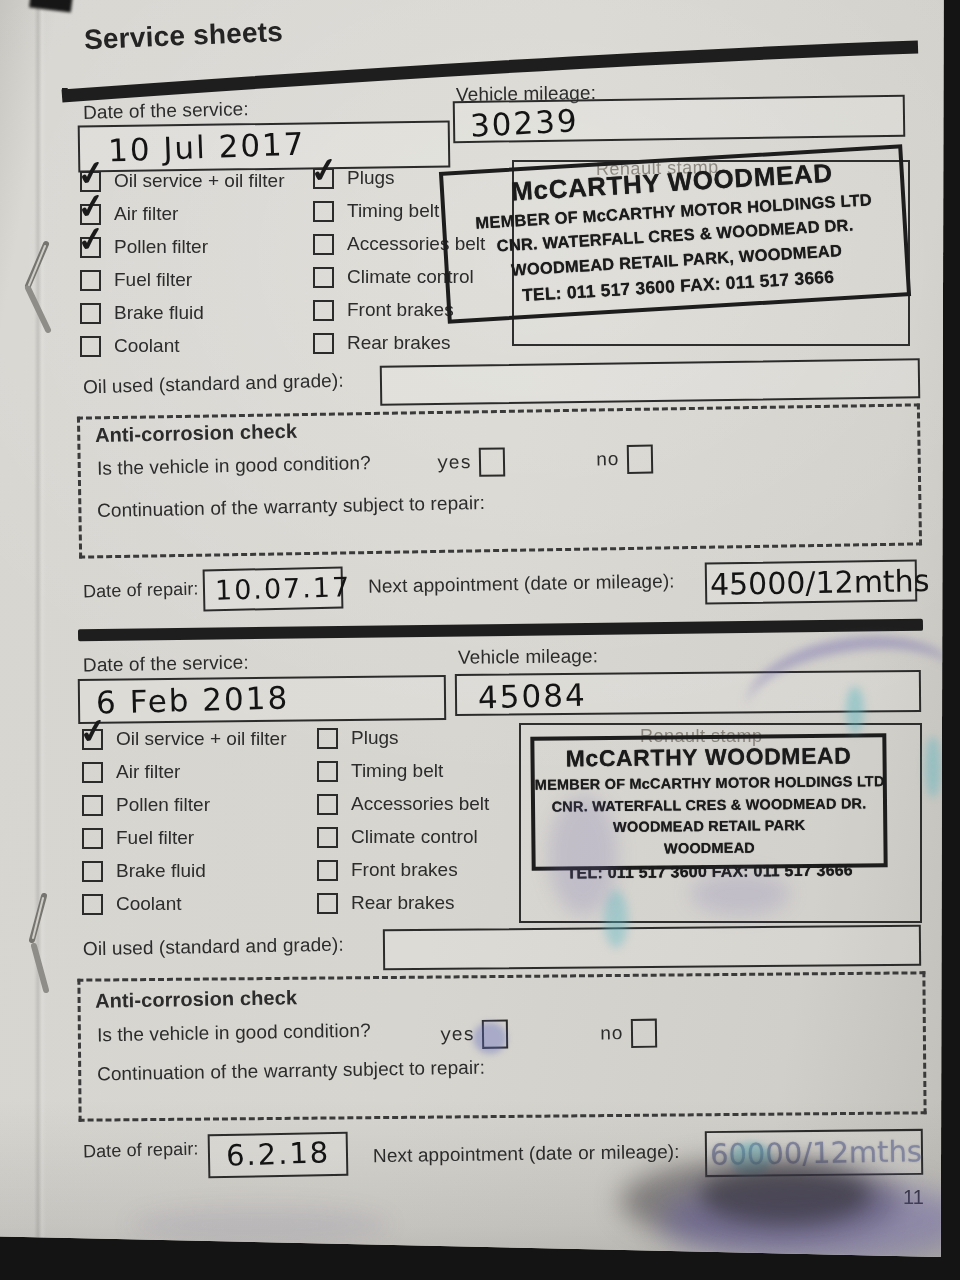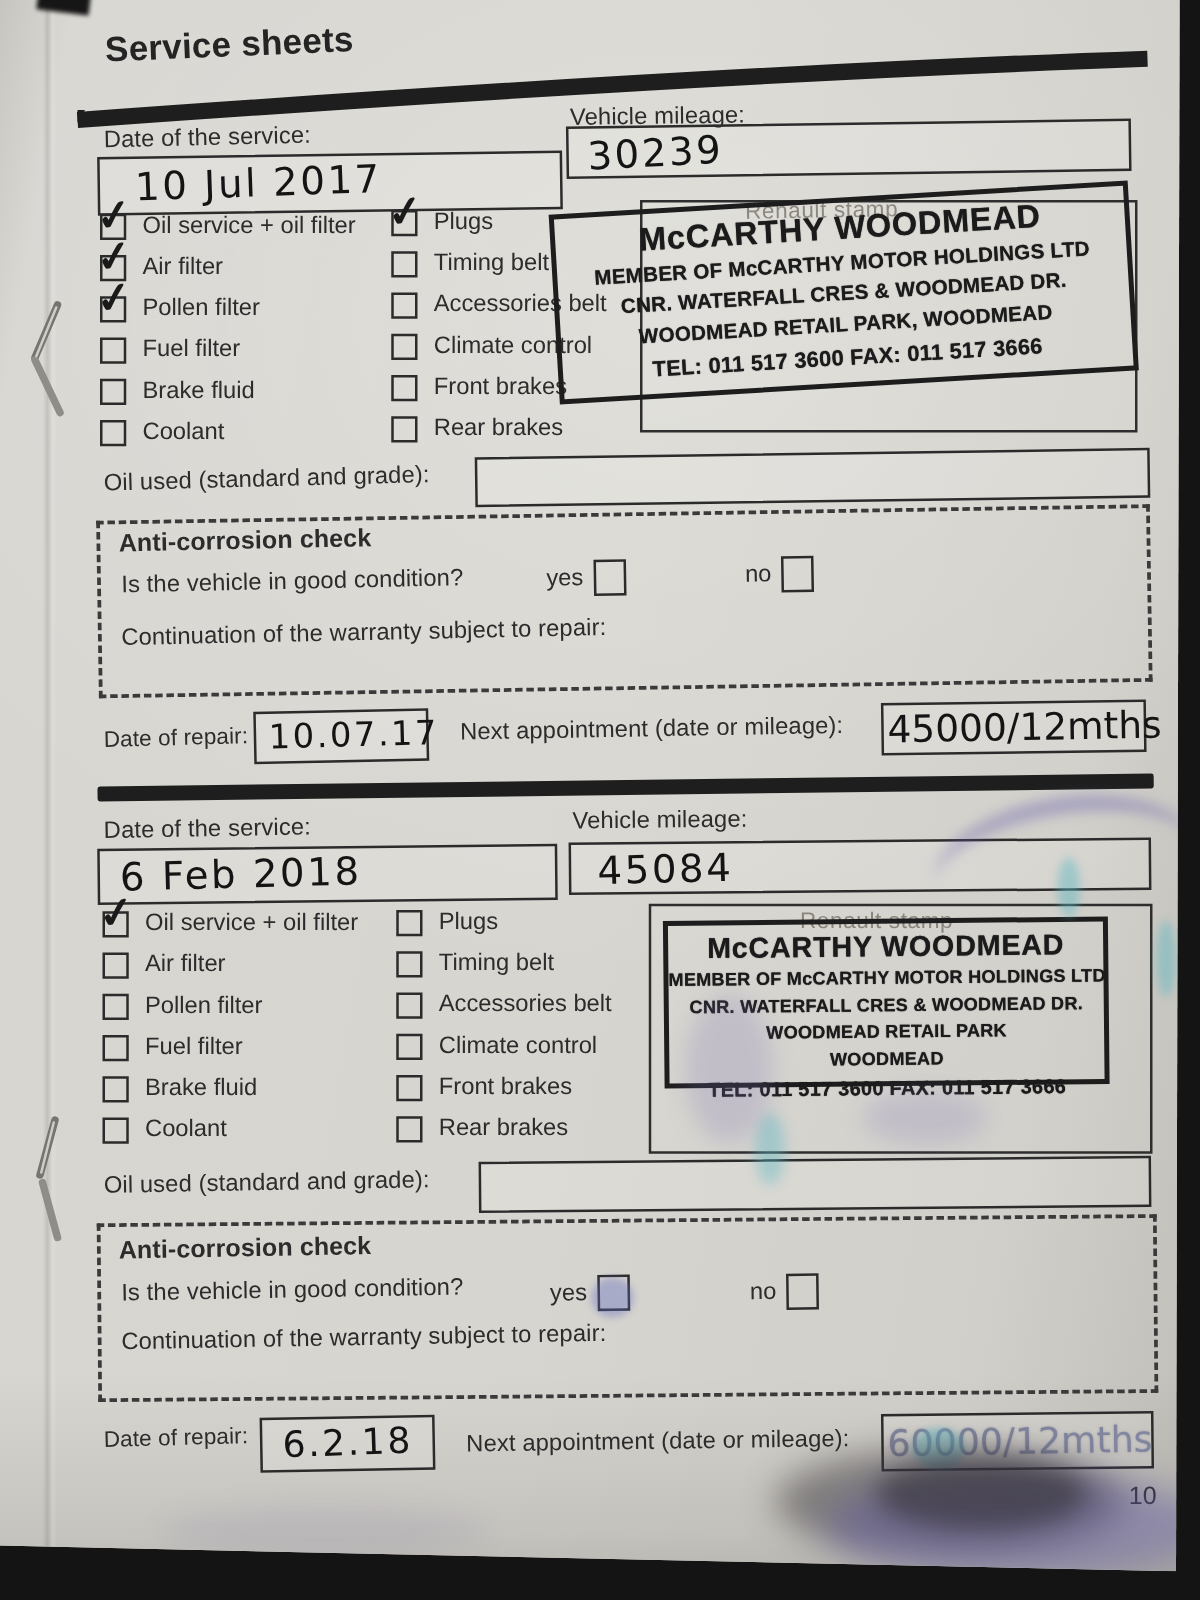--- a/index.html
+++ b/index.html
@@ -43,21 +43,21 @@
   
   .check-col { position:absolute; }
   .check-row { display:flex; align-items:center; height:22px; margin-bottom:11px; }
   .checkbox { position:relative; width:21px; height:21px; border:2.5px solid #2b2b2b; box-sizing:border-box; flex:0 0 auto; }
   .tick { position:absolute; left:-5px; top:-17px; font-size:34px; font-weight:bold; color:#1a1a1a;
     transform:rotate(-8deg); line-height:1; }
   .check-label { margin-left:13px; font-size:19px; color:#2c2c2c; white-space:nowrap; }
 
   
   .yn { display:flex; align-items:center; }
-  .yn .yn-word { font-size:19px; color:#2c2c2c; margin-right:8px; }
+  .yn .yn-word { font-size:19px; color:#2c2c2c; margin-right:8px;font-family:Liberation Mono, monospace; }
   .yn .yn-box { width:26px; height:29px; border:2.5px solid #2b2b2b; box-sizing:border-box; position:relative; }
 
   
   .stamp-outer { border:2px solid #2e2e2e; background:rgba(255,255,255,0.06); box-sizing:border-box; }
   .renault-ph { color:rgba(95,90,80,0.65); font-size:18px; letter-spacing:0.5px; white-space:nowrap; }
   .ink-stamp {
     border:4px solid #1d1d1d; box-sizing:border-box; text-align:center;
     color:#1b1b1b; font-weight:bold; padding-top:4px;
     text-shadow:0 0 0.8px rgba(25,25,25,0.9);
   }
@@ -285,21 +285,21 @@
   </div>
   <div class="abs lbl" style="left:97px; top:1060px; transform:rotate(-1deg);">Continuation of the warranty subject to repair:</div>
 
   <div class="abs lbl" style="left:83px; top:1140px; font-size:18px; transform:rotate(-1.5deg);">Date of repair:</div>
   <div class="abs fieldbox" style="left:208px; top:1133px; width:140px; height:44px; transform:rotate(-1deg);"></div>
   <div class="abs hw" style="left:226px; top:1137px; font-size:29px; transform:rotate(-2deg);">6.2.18</div>
   <div class="abs lbl" style="left:373px; top:1143px; transform:rotate(-0.8deg);">Next appointment (date or mileage):</div>
   <div class="abs fieldbox" style="left:705px; top:1130px; width:218px; height:46px; transform:rotate(-0.6deg);"></div>
   <div class="abs hw" style="left:710px; top:1136px; font-size:29px; letter-spacing:0; color:#82869e; text-shadow:0 0 2px rgba(130,134,158,0.6); transform:rotate(-1deg);">60000/12mths</div>
 
-  <div class="abs pagenum" style="left:903px; top:1186px;">10</div>
+  <div class="abs pagenum" style="left:903px; top:1186px;">11</div>
 
   <div class="smudge" style="left:745px; top:638px; width:215px; height:100px; border-radius:50%; border-top:13px solid rgba(104,96,172,0.42); transform:rotate(-9deg); filter:blur(5px);"></div>
   <div class="smudge" style="left:846px; top:686px; width:18px; height:48px; background:rgba(88,182,194,0.45); border-radius:50%; filter:blur(4px);"></div>
   <div class="smudge" style="left:925px; top:736px; width:16px; height:62px; background:rgba(88,182,194,0.45); border-radius:50%; filter:blur(4px);"></div>
   <div class="smudge" style="left:604px; top:890px; width:24px; height:58px; background:rgba(88,182,194,0.40); border-radius:50%; filter:blur(5px);"></div>
   <div class="smudge" style="left:548px; top:795px; width:70px; height:120px; background:rgba(118,108,178,0.22); border-radius:50%; filter:blur(9px);"></div>
   <div class="smudge" style="left:690px; top:872px; width:100px; height:44px; background:rgba(118,108,178,0.20); border-radius:50%; filter:blur(9px);"></div>
   <div class="smudge" style="left:473px; top:1022px; width:34px; height:32px; background:rgba(100,110,190,0.40); border-radius:50%; filter:blur(3px);"></div>
   <div class="smudge" style="left:730px; top:1142px; width:42px; height:34px; background:rgba(88,182,194,0.45); border-radius:50%; filter:blur(3px);"></div>
   <div class="smudge" style="left:620px; top:1158px; width:280px; height:86px; background:rgba(62,58,62,0.50); border-radius:50%; filter:blur(13px);"></div>

